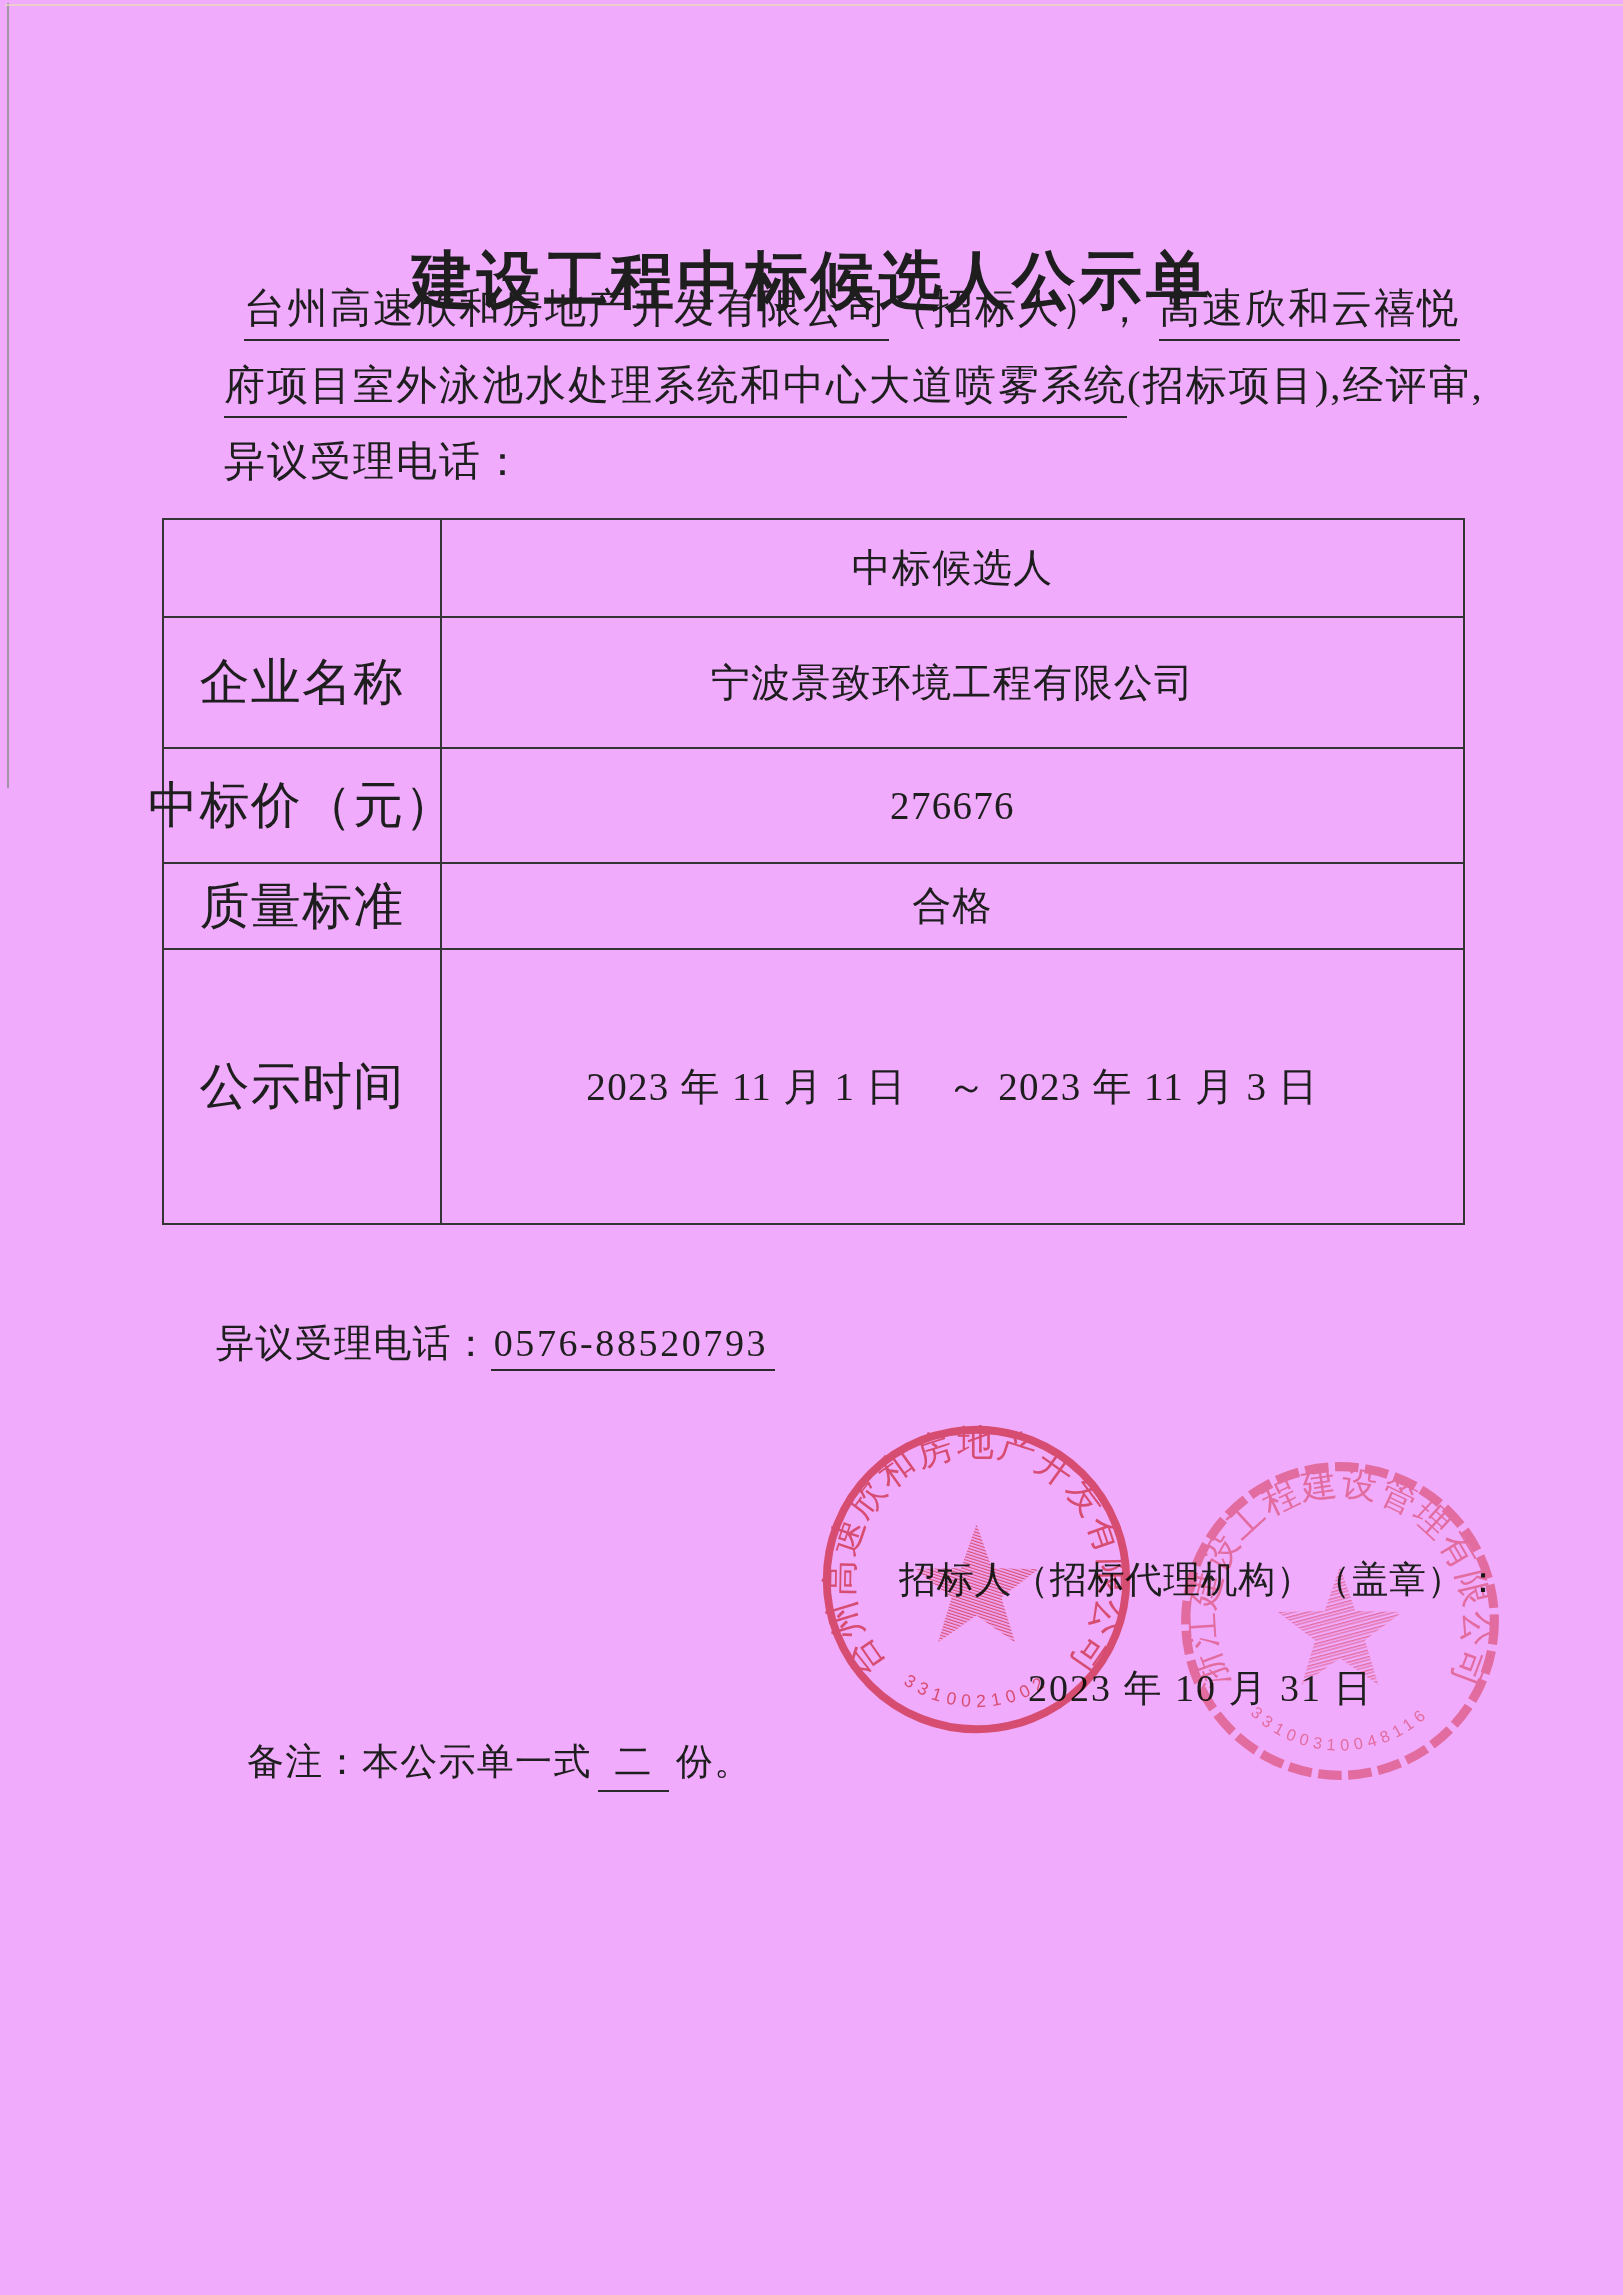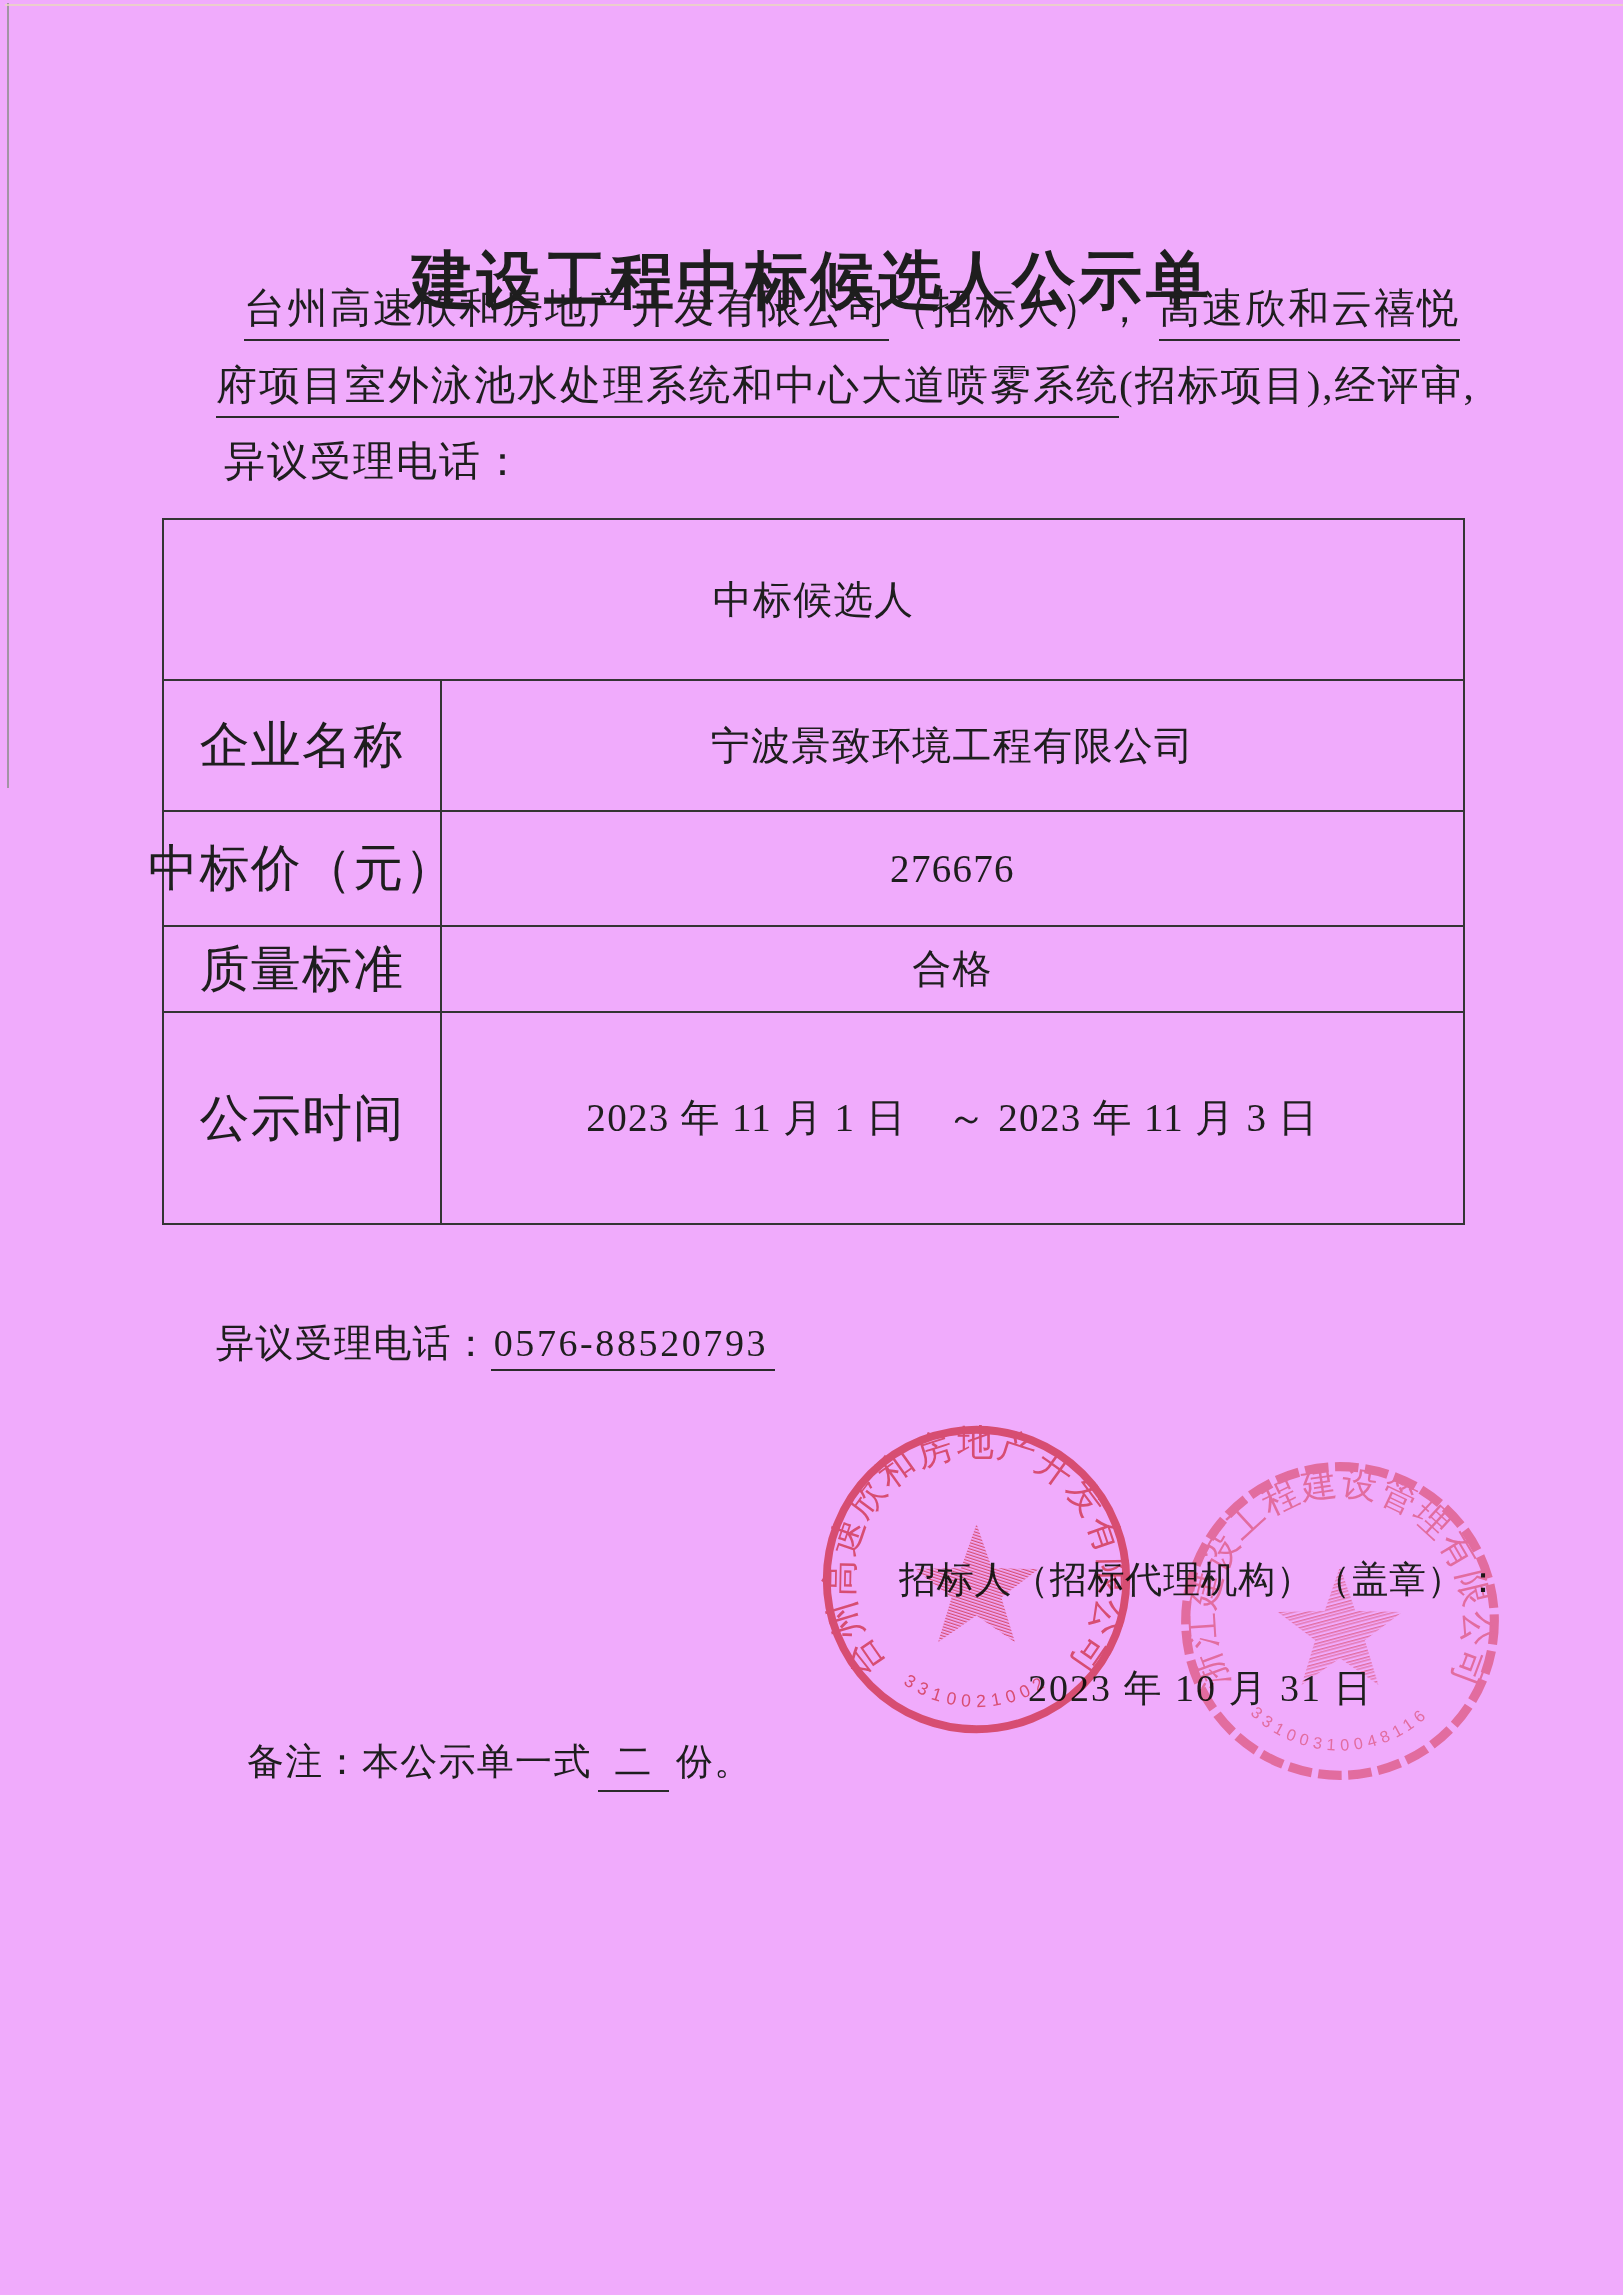--- a/index.html
+++ b/index.html
@@ -10,31 +10,31 @@
   
   .edge-left{position:absolute;left:6.5px;top:2.6px;width:2.6px;height:785px;background:#8f8f8f;opacity:.8;}
   .edge-top{position:absolute;left:5.2px;top:3.9px;right:0;height:2px;background:#e9d7bf;opacity:.8;}
 
   .title{
     position:absolute;left:0;right:0;top:196px;text-align:center;
     font-size:63px;font-weight:700;letter-spacing:3.9px;white-space:nowrap;
   }
   .para{position:absolute;font-size:41px;letter-spacing:2px;white-space:nowrap;line-height:48px;margin:0;}
   .p1{left:244px;top:284px;}
-  .p2{left:216px;top:361px;}
+  .p2{left:224px;top:361px;}
   .p3{left:224px;top:437px;}
   .u{border-bottom:2.6px solid #2b2b2b;padding-bottom:7.9px;}
 
   .tbl{
     position:absolute;left:162px;top:518px;width:1303px;height:707px;
     border:2.6px solid #343434;box-sizing:border-box;display:flex;flex-direction:column;
   }
   .trow{display:flex;box-sizing:border-box;}
   .trow + .trow{border-top:2.6px solid #343434;}
-  .r0{height:159px;flex-direction:column;} .r1{height:131px;} .r2{height:115px;} .r3{height:106px;} .r4{height:86px;}
+  .r0{height:96px;} .r1{height:131px;} .r2{height:115px;} .r3{height:106px;} .r4{height:86px;}
   .r5{flex:1;}
   .cl{
     width:278px;border-right:2px solid #343434;box-sizing:border-box;
     display:flex;align-items:center;justify-content:center;
     font-size:50px;letter-spacing:1.3px;white-space:nowrap;
   }
   .cv{
     flex:1;display:flex;align-items:center;justify-content:center;
     font-size:39px;letter-spacing:1.3px;white-space:nowrap;
   }

